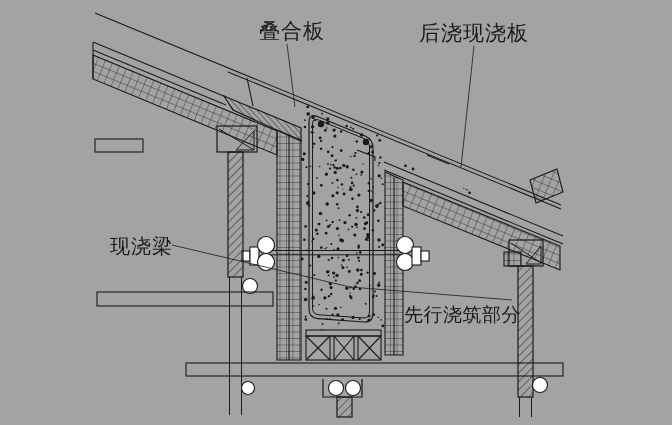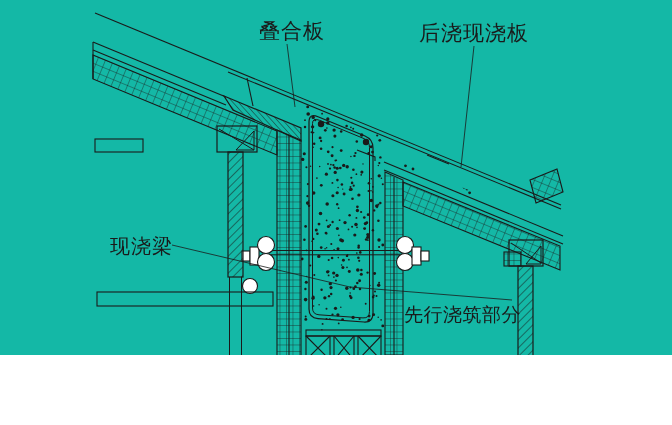--- a/index.html
+++ b/index.html
@@ -1,16 +1,16 @@
 <!DOCTYPE html>
 <html><head>
 <meta charset="utf-8">
 <style>
   html,body{margin:0;padding:0;background:#fff;}
-  #stage{position:relative;width:672px;height:355px;background:#14b8a6;overflow:hidden;
+  #stage{position:relative;width:672px;height:425px;background:#a3a3a3;overflow:hidden;
          font-family:Liberation Sans, sans-serif;}
   svg{position:absolute;left:0;top:0;}
   text{fill:#1a1a1a;}
 </style>
 </head>
 <body>
 
 <div id="stage">
 <svg width="672" height="425" viewBox="0 0 672 425">
   <defs>

